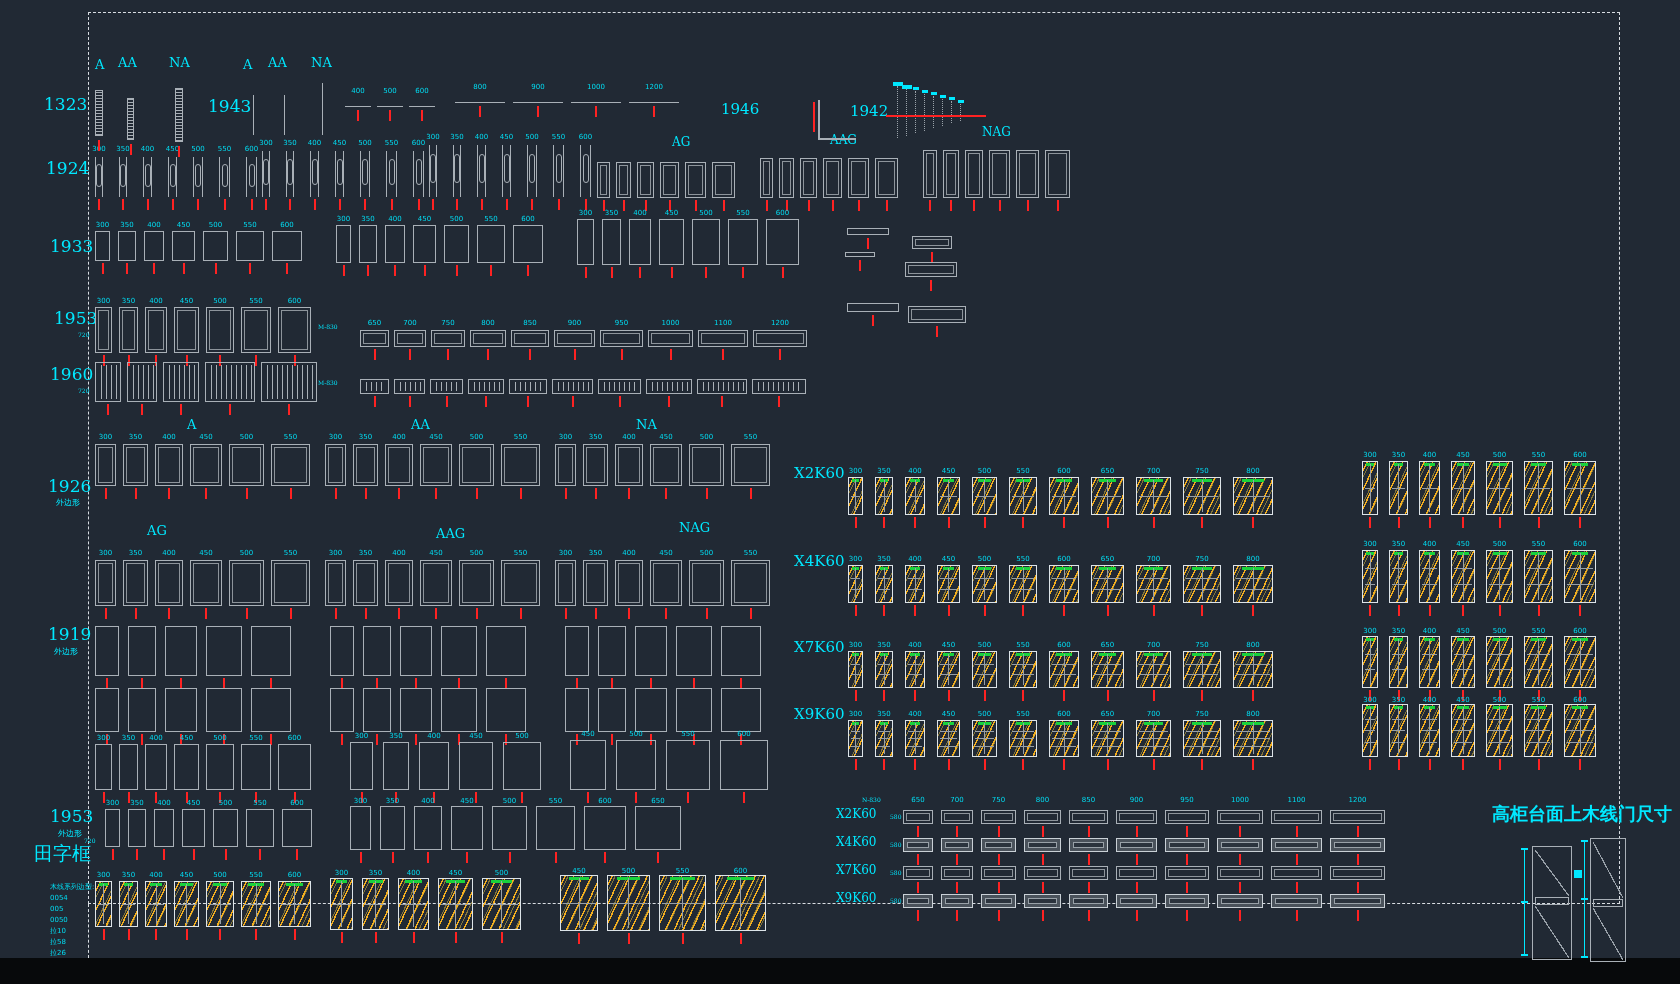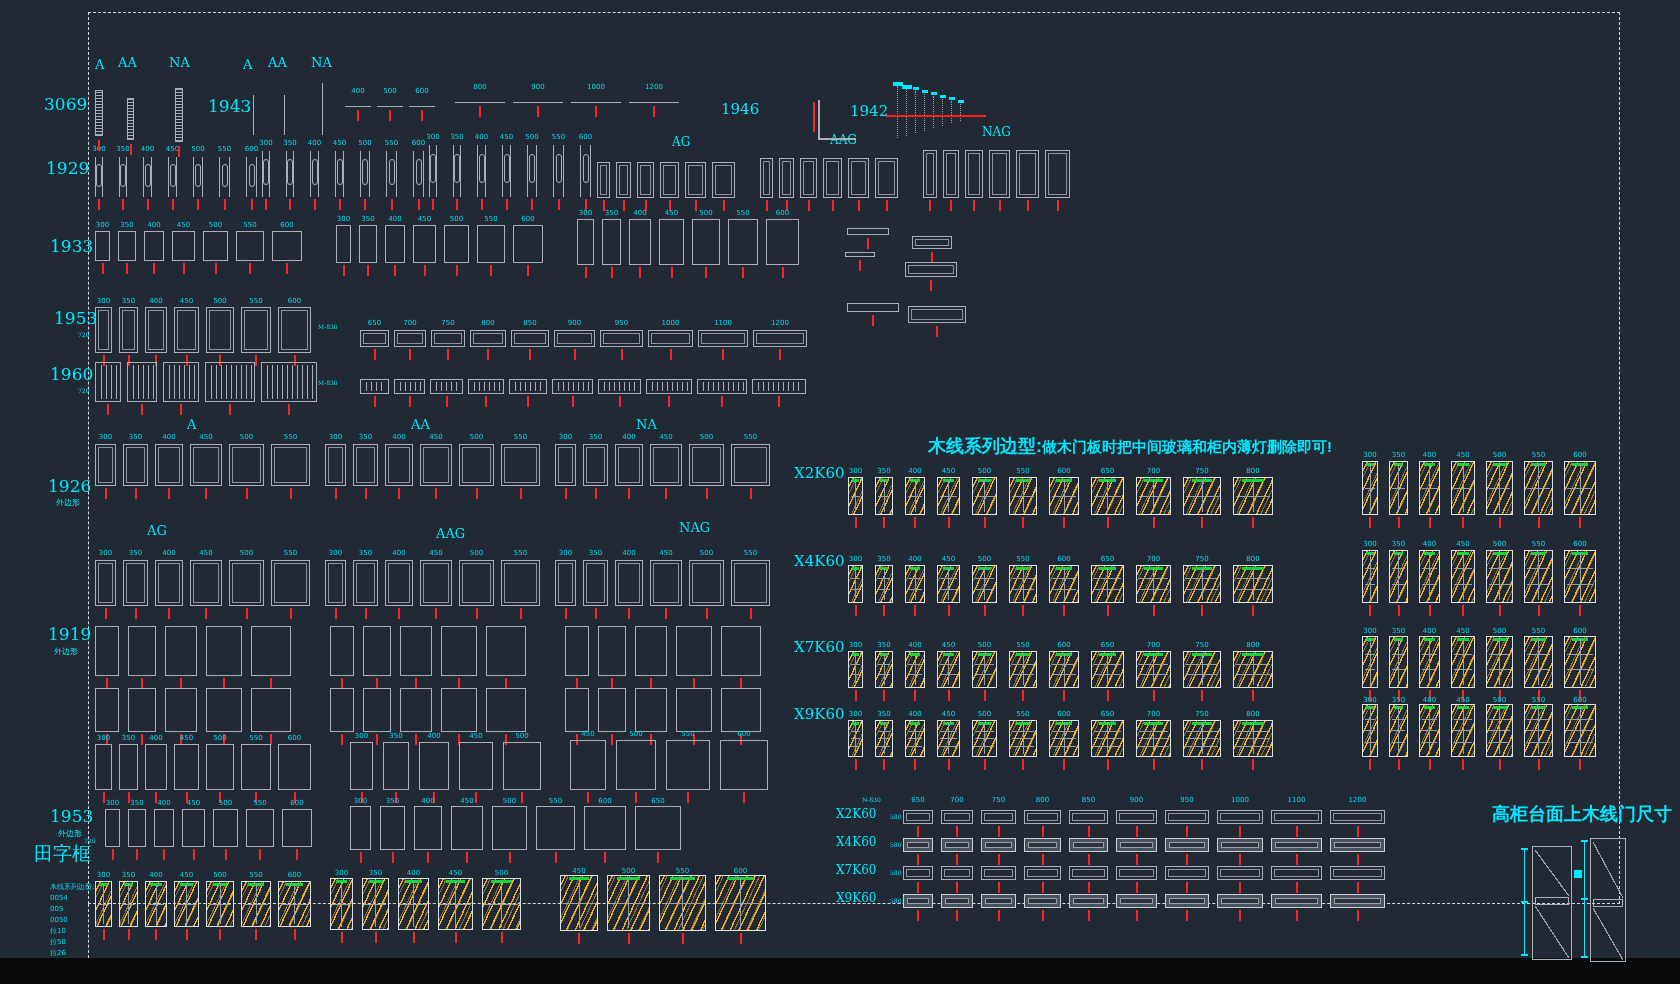--- a/index.html
+++ b/index.html
@@ -58,21 +58,20 @@
   #notes{position:absolute;left:50px;top:882px;color:#00dcf2;font-size:7px;line-height:11px;
       font-family:"DejaVu Sans",sans-serif;}
 </style>
 </head>
 <body>
 
 <div id="stage">
   <div id="border-rect"></div>
   <div id="border-ext"></div>
   <div id="black-strip"></div>
-  <div id="banner"><span class="p1">木线系列边型:</span><span class="p2">做木门板时把中间玻璃和柜内薄灯删除即可!</span></div>
   <div id="right-title">高柜台面上木线门尺寸</div>
   <div id="notes">
       <div>木线系列边型:</div>
       <div>0054</div>
       <div>005</div>
       <div>0050</div>
       <div>拉10</div>
       <div>拉58</div>
       <div>拉26</div>
     </div>
@@ -81,22 +80,22 @@
     <div class="txt" style="left: 169px; top: 56px; font-size: 13px;">NA</div>
     <div class="txt" style="left: 208px; top: 98px; font-size: 17px;">1943</div>
     <div class="txt" style="left: 243px; top: 58px; font-size: 13px;">A</div>
     <div class="txt" style="left: 268px; top: 56px; font-size: 13px;">AA</div>
     <div class="txt" style="left: 311px; top: 56px; font-size: 13px;">NA</div>
     <div class="txt" style="left: 721px; top: 102px; font-size: 15px;">1946</div>
     <div class="txt" style="left: 850px; top: 104px; font-size: 15px;">1942</div>
     <div class="txt" style="left: 672px; top: 136px; font-size: 12px;">AG</div>
     <div class="txt" style="left: 830px; top: 134px; font-size: 12px;">AAG</div>
     <div class="txt" style="left: 982px; top: 126px; font-size: 12px;">NAG</div>
-    <div class="txt" style="left: 44px; top: 96px; font-size: 17px;">3069</div>
-    <div class="txt" style="left: 46px; top: 160px; font-size: 17px;">1929</div>
+    <div class="txt" style="left: 44px; top: 96px; font-size: 17px;">1323</div>
+    <div class="txt" style="left: 46px; top: 160px; font-size: 17px;">1924</div>
     <div class="txt" style="left: 50px; top: 238px; font-size: 17px;">1933</div>
     <div class="txt" style="left: 54px; top: 310px; font-size: 17px;">1953</div>
     <div class="txt" style="left: 50px; top: 366px; font-size: 17px;">1960</div>
     <div class="txt" style="left: 78px; top: 332px; font-size: 6px;">720</div>
     <div class="txt" style="left: 78px; top: 388px; font-size: 6px;">720</div>
     <div class="txt" style="left: 318px; top: 324px; font-size: 6px;">M-830</div>
     <div class="txt" style="left: 318px; top: 380px; font-size: 6px;">M-830</div>
     <div class="txt" style="left: 187px; top: 418px; font-size: 13px;">A</div>
     <div class="txt" style="left: 411px; top: 418px; font-size: 13px;">AA</div>
     <div class="txt" style="left: 636px; top: 418px; font-size: 13px;">NA</div>

